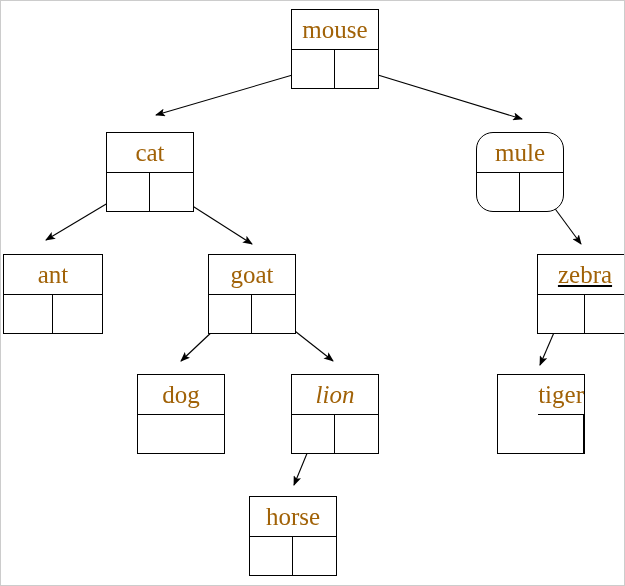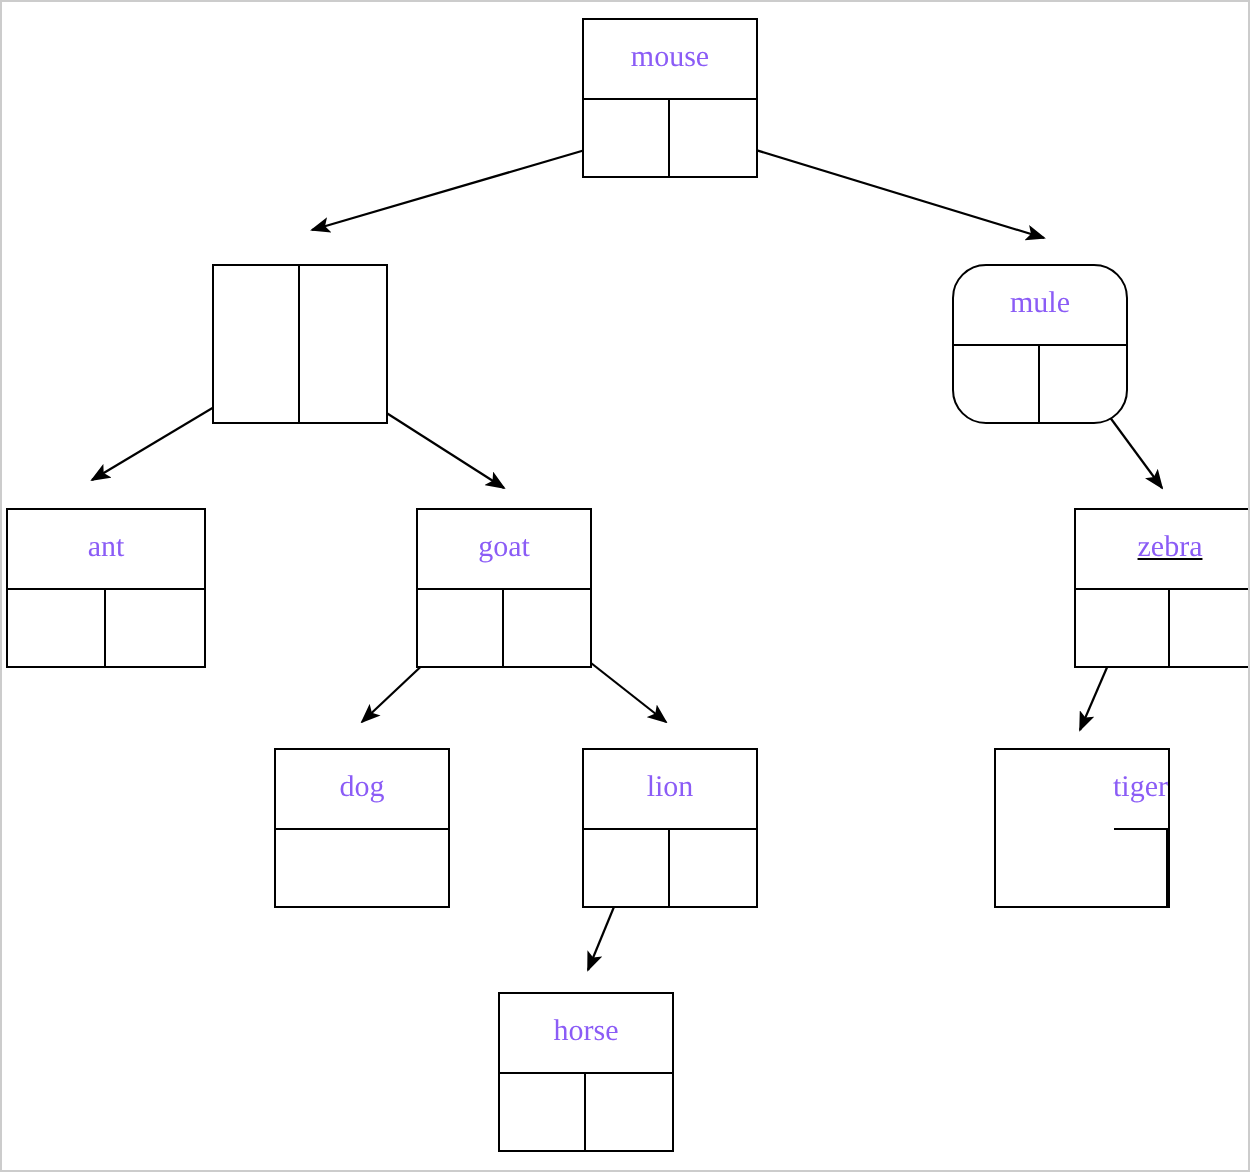--- a/index.html
+++ b/index.html
@@ -33,22 +33,22 @@
     display: flex;
     flex-direction: column;
   }
   .node-label {
     flex: 0 0 40px;
     height: 40px;
     display: flex;
     align-items: center;
     justify-content: center;
     border-bottom: 1px solid #000000;
-    font-size: 15px;
-    color: #8b5cf6;
+    font-size: 25px;
+    color: #a16207;
     line-height: 1;
     box-sizing: border-box;
   }
   .node-cells {
     flex: 1 1 auto;
     display: flex;
     box-sizing: border-box;
   }
   .cell {
     flex: 1 1 50%;
@@ -84,20 +84,21 @@
 
   <div id="nodes-layer">
       <div class="node" style="left: 290px; top: 8px; width: 88px; height: 80px;">
         <div class="node-label" style="height: 40px; flex-basis: 40px;">mouse</div>
         <div class="node-cells">
           <div class="cell left-cell"></div>
           <div class="cell right-cell"></div>
         </div>
       </div>
       <div class="node" style="left: 105px; top: 131px; width: 88px; height: 80px;">
+        <div class="node-label" style="height: 40px; flex-basis: 40px;">cat</div>
         <div class="node-cells">
           <div class="cell left-cell"></div>
           <div class="cell right-cell"></div>
         </div>
       </div>
       <div class="node" style="left: 475px; top: 131px; width: 88px; height: 80px; border-radius: 17px;">
         <div class="node-label" style="height: 40px; flex-basis: 40px;">mule</div>
         <div class="node-cells">
           <div class="cell left-cell"></div>
           <div class="cell right-cell"></div>
@@ -124,21 +125,21 @@
           <div class="cell right-cell"></div>
         </div>
       </div>
       <div class="node" style="left: 136px; top: 373px; width: 88px; height: 80px; gap: 48px;">
         <div class="node-label" style="height: 40px; flex-basis: 40px;">dog</div>
         <div class="node-cells">
           <div class="cell left-cell"></div>
           <div class="cell right-cell"></div>
         </div>
       </div>
-      <div class="node" style="left: 290px; top: 373px; width: 88px; height: 80px;">
+      <div class="node" style="left: 290px; top: 373px; width: 88px; height: 80px; font-style: italic;">
         <div class="node-label" style="height: 40px; flex-basis: 40px;">lion</div>
         <div class="node-cells">
           <div class="cell left-cell"></div>
           <div class="cell right-cell"></div>
         </div>
       </div>
       <div class="node" style="left: 496px; top: 373px; width: 88px; height: 80px; align-items: flex-end;">
         <div class="node-label" style="height: 40px; flex-basis: 40px;">tiger</div>
         <div class="node-cells">
           <div class="cell left-cell"></div>

